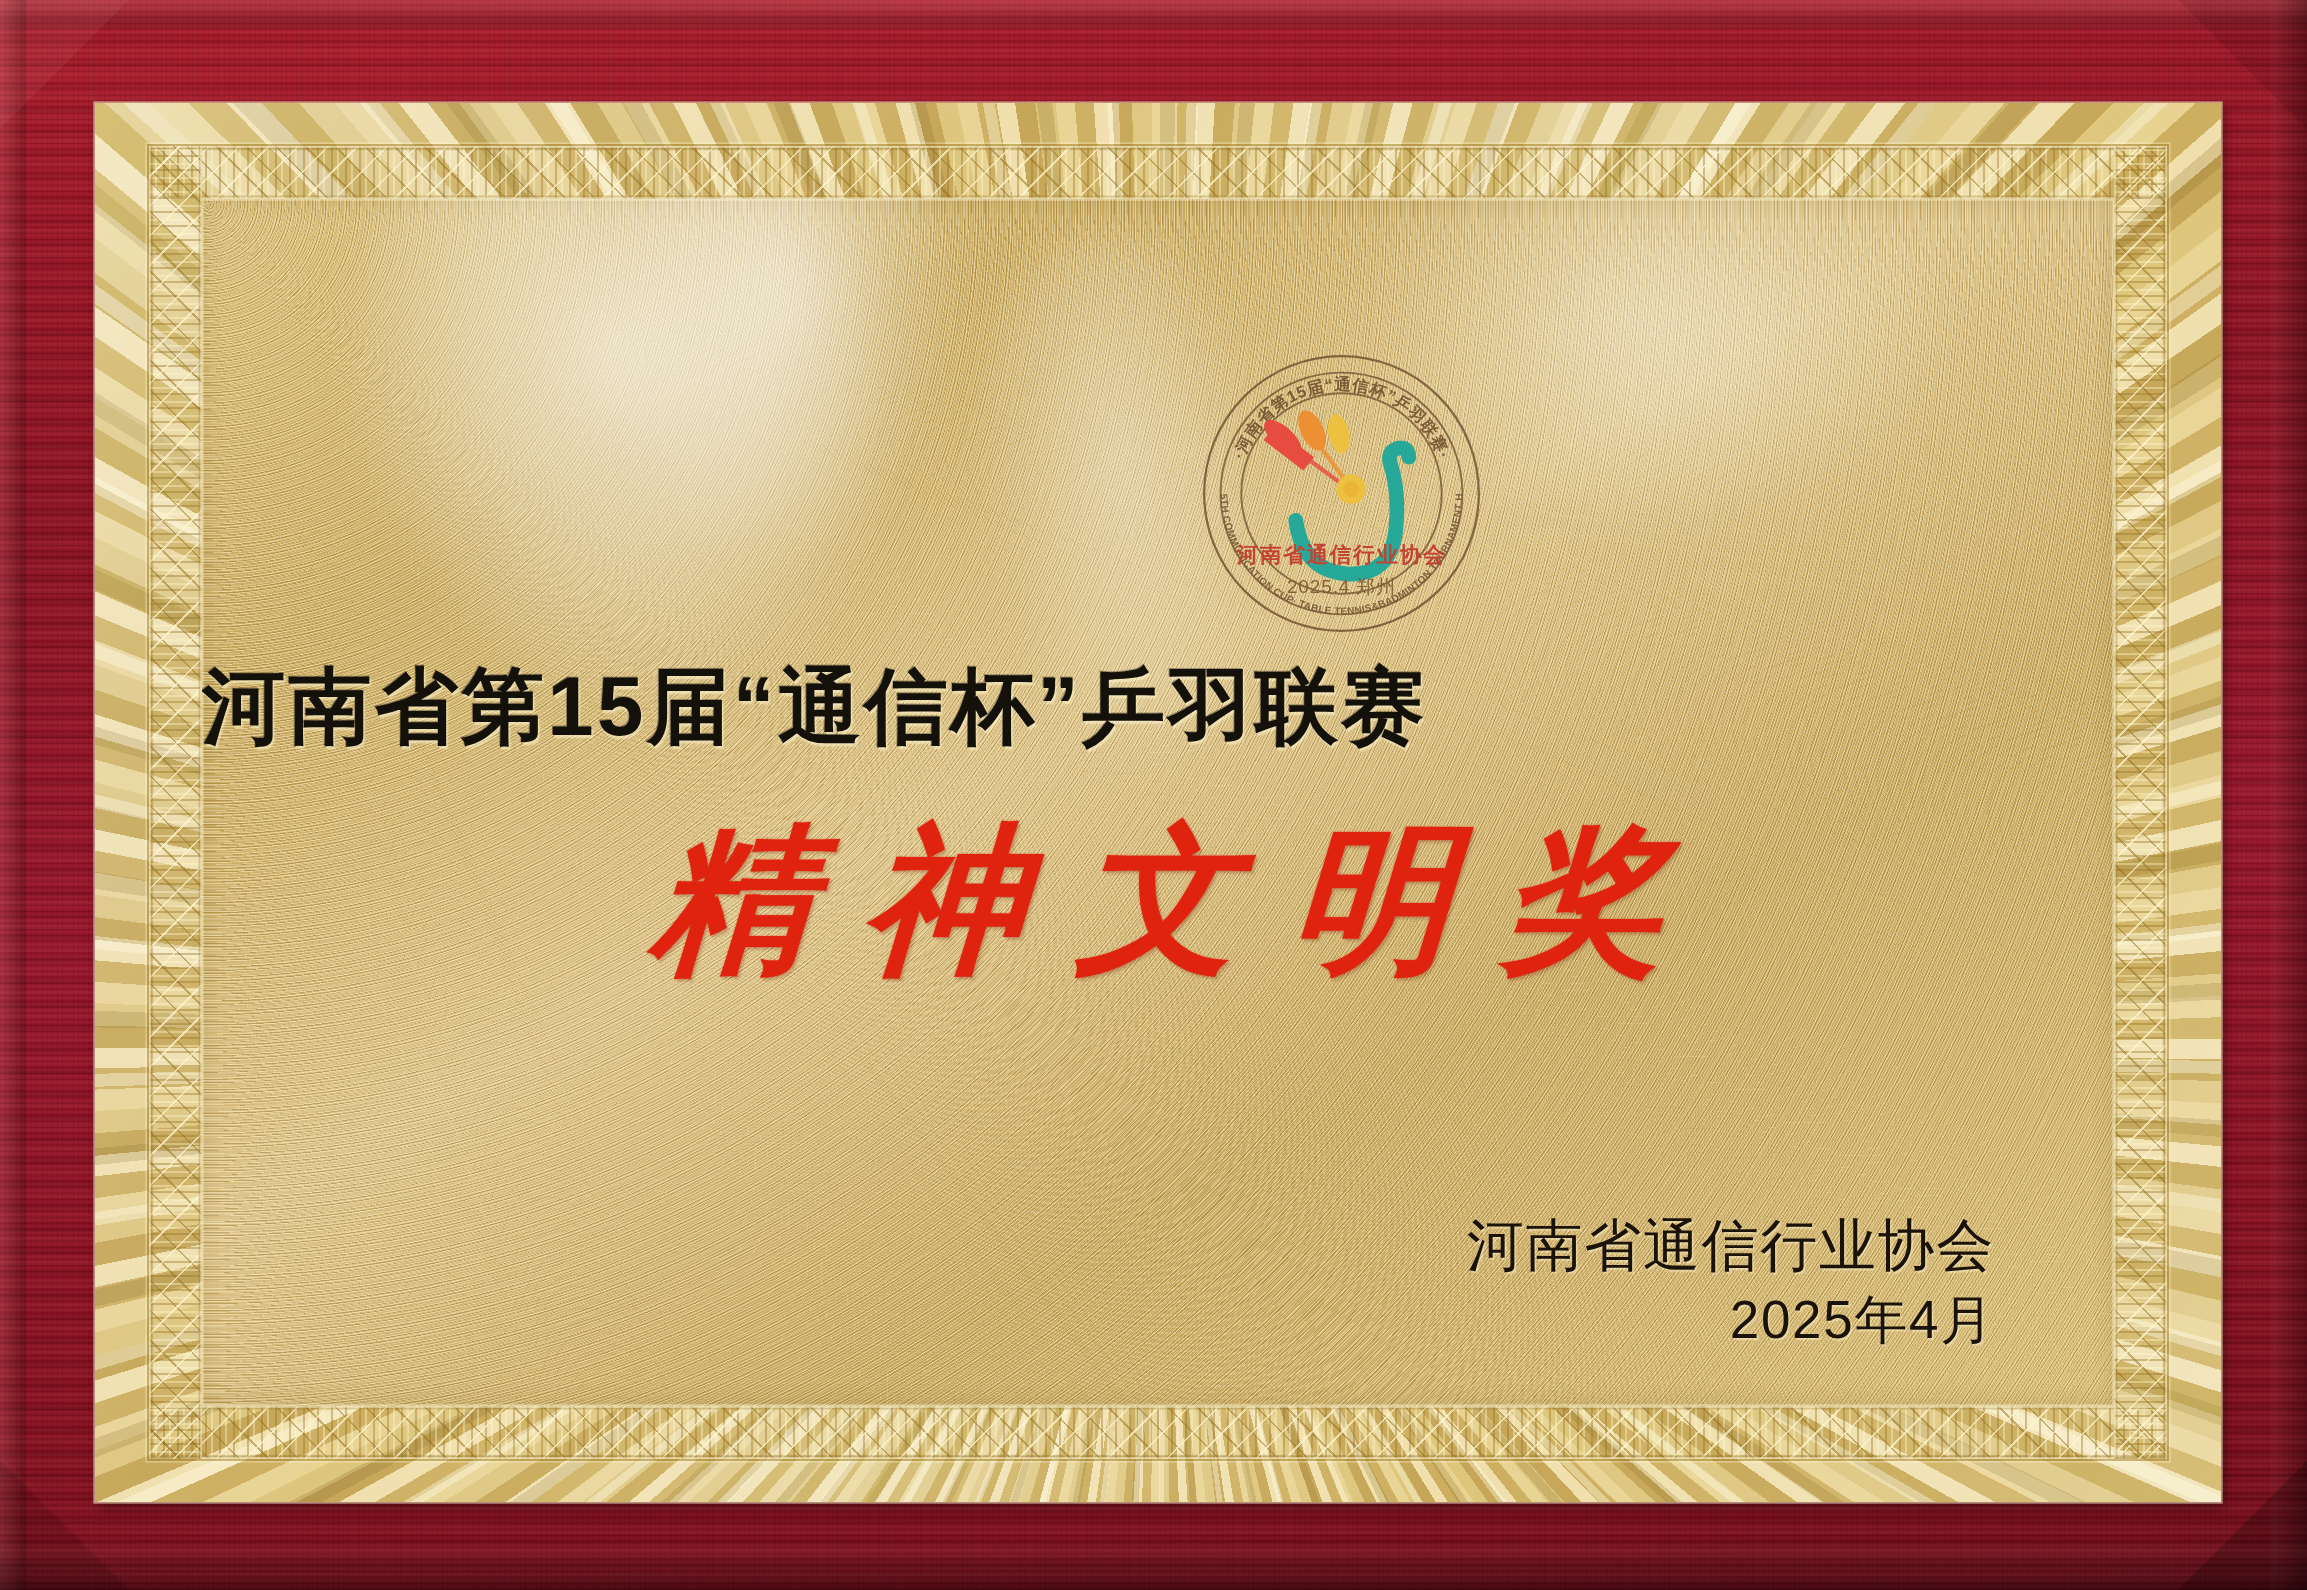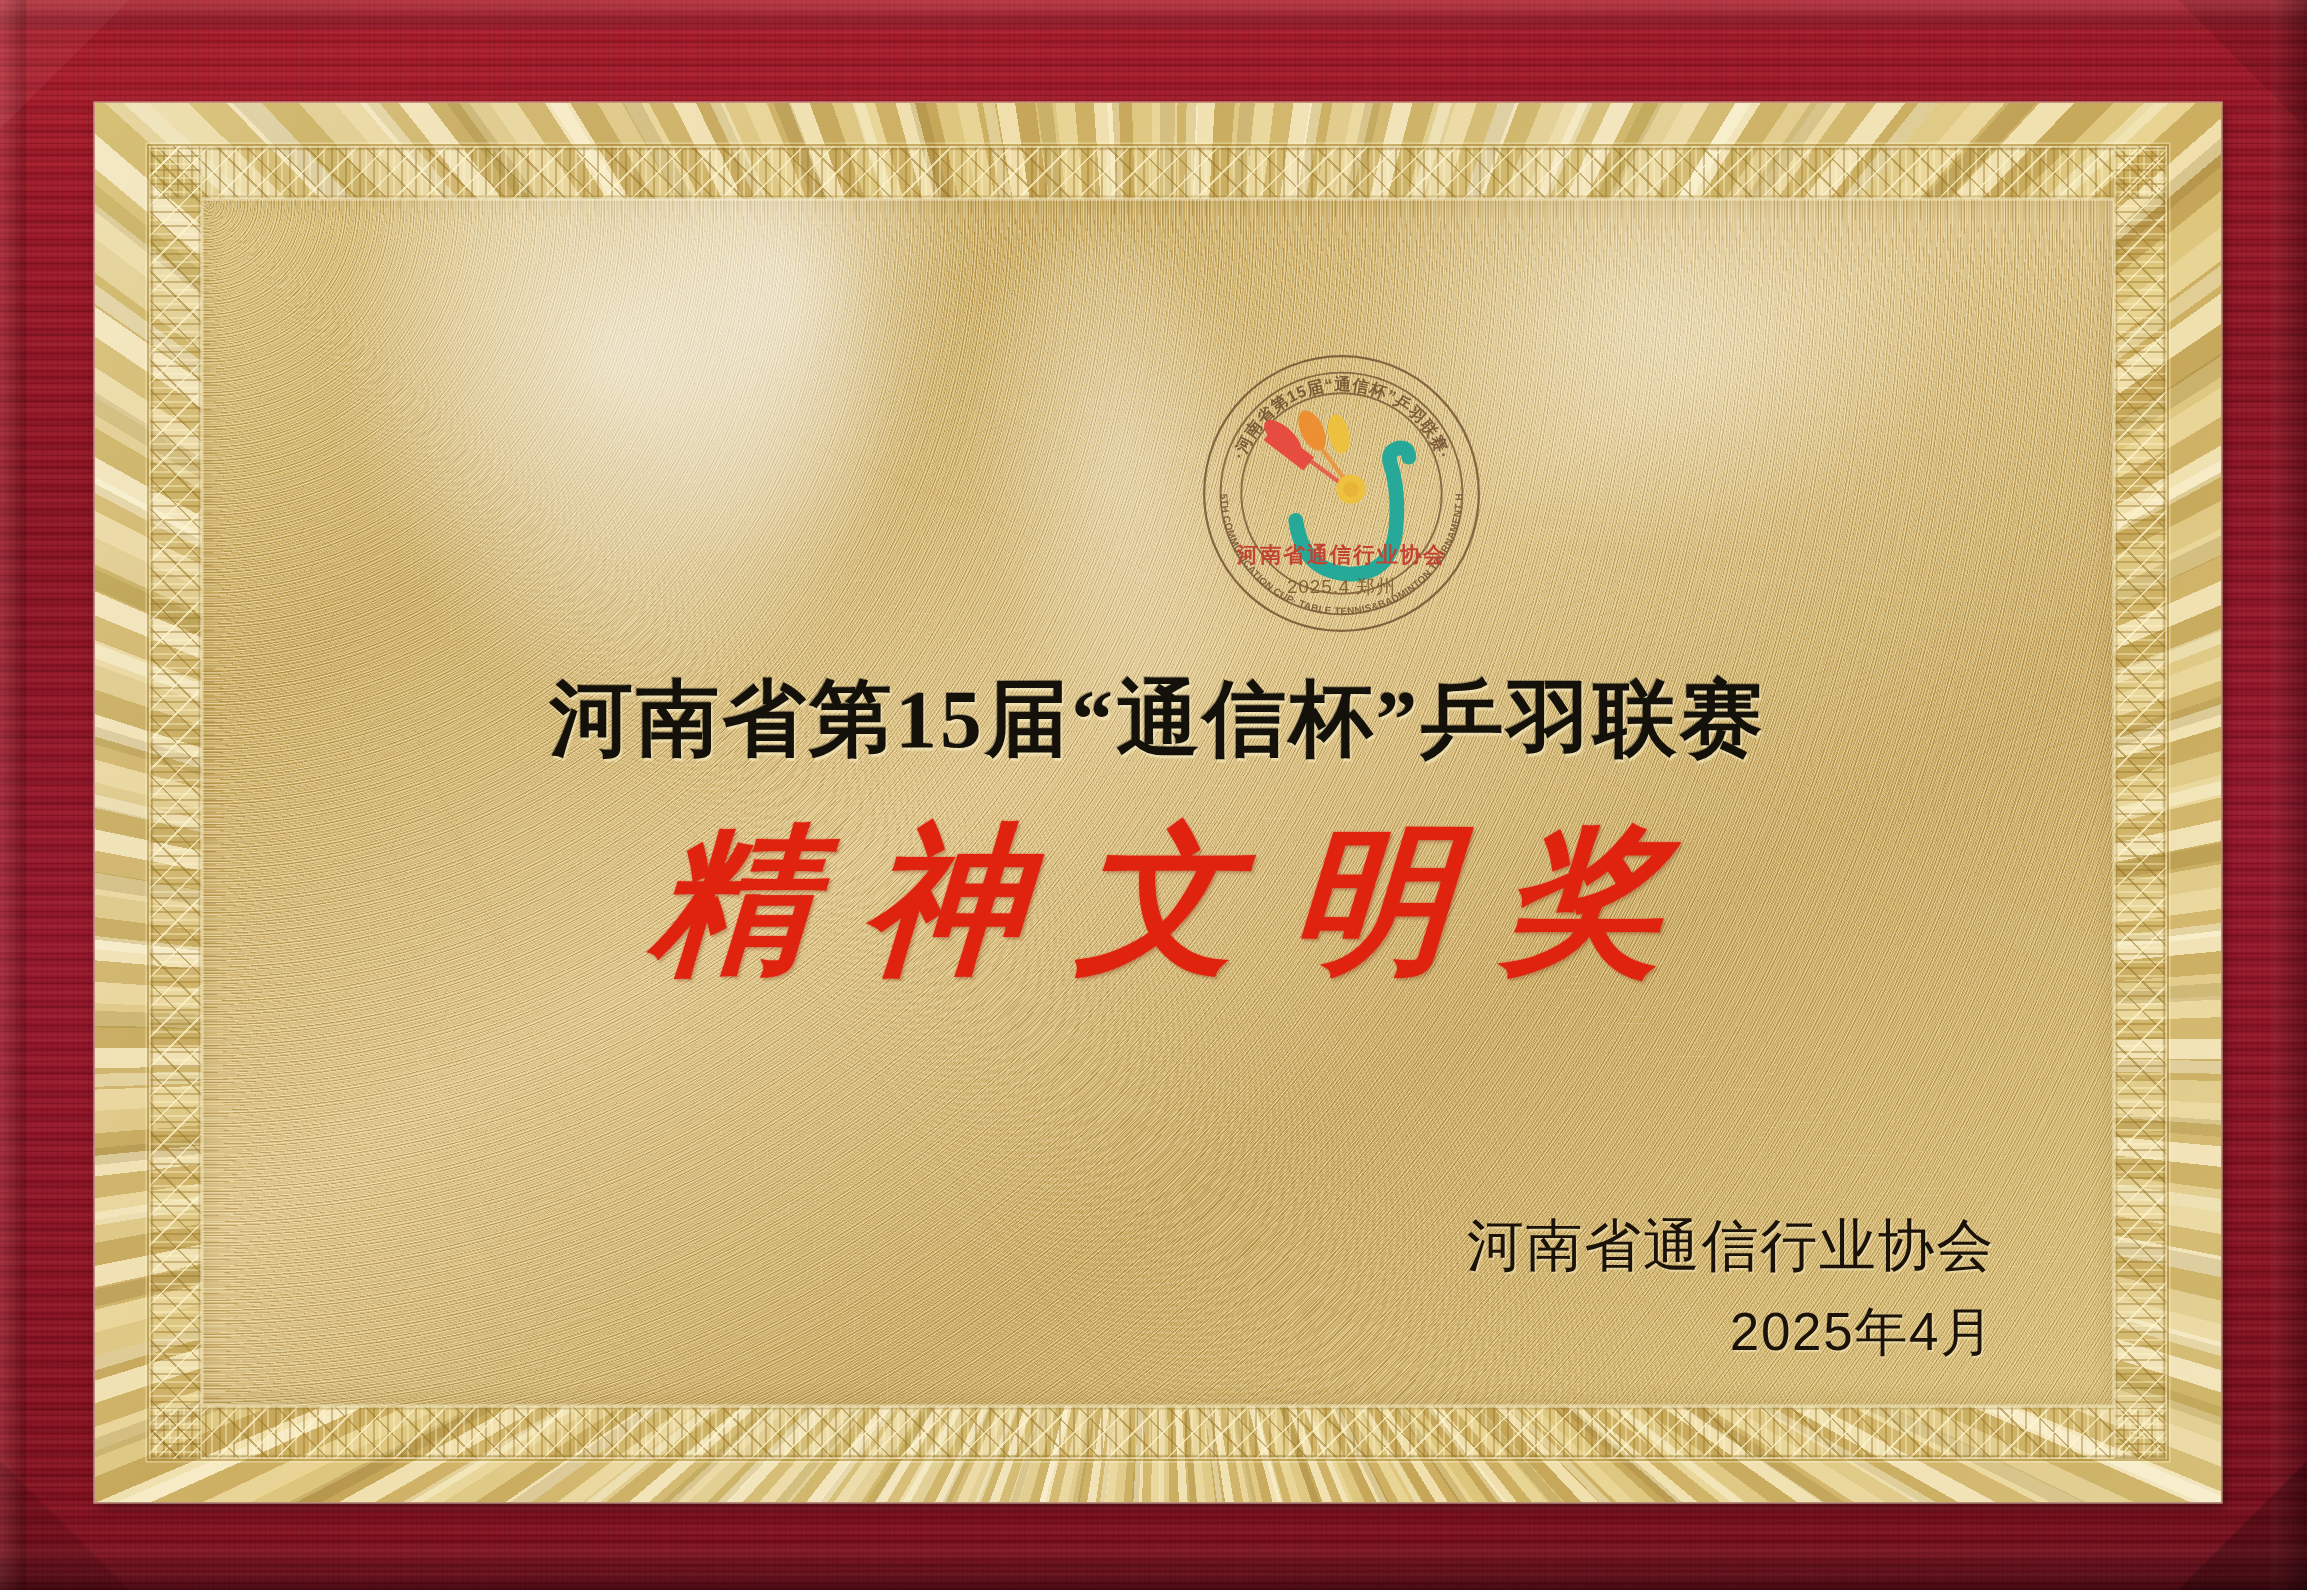--- a/index.html
+++ b/index.html
@@ -202,31 +202,29 @@
 
   
   #emblem{
     position:absolute; left:997px; top:152px; width:285px; height:285px;
   }
   #emblem svg{ width:100%; height:100%; display:block; opacity:.92; }
 
   
   #title{
     position:absolute; left:0; right:0; top:453px;
-    text-align:center;
-    font-family:Liberation Serif, serif;
+    font-family:Liberation Sans, sans-serif;
     font-weight:bold;
     font-size:83px;
     letter-spacing:3.4px;
     color:#14100a;
     text-shadow:
       1.7px 2.6px 1.7px rgba(255,248,210,.55),
       -0.9px -0.9px 0 rgba(0,0,0,.30);
     white-space:nowrap;
-    margin-top:12px;
   }
   
   #award{
     position:absolute; left:0; right:0; top:595px;
     text-align:center;
     font-family:"DejaVu Serif","Liberation Serif", serif;
     font-weight:bold;
     font-size:160px;
     letter-spacing:53px;
     text-indent:53px;
@@ -244,21 +242,20 @@
     text-align:right;
     color:#1b130a;
     font-family:"Liberation Sans","DejaVu Sans", sans-serif;
   }
   #sig-org{
     font-size:57px; font-weight:500; letter-spacing:1.7px;
     text-shadow:1.7px 1.7px 1.7px rgba(255,248,210,.50);
     white-space:nowrap;
   }
   #sig-date{
-    margin-top:12px;
     font-size:53px; font-weight:500; letter-spacing:1.7px;
     text-shadow:1.7px 1.7px 1.7px rgba(255,248,210,.50);
     white-space:nowrap;
   }
 </style>
 </head>
 <body>
 
 <div id="plaque">
 

